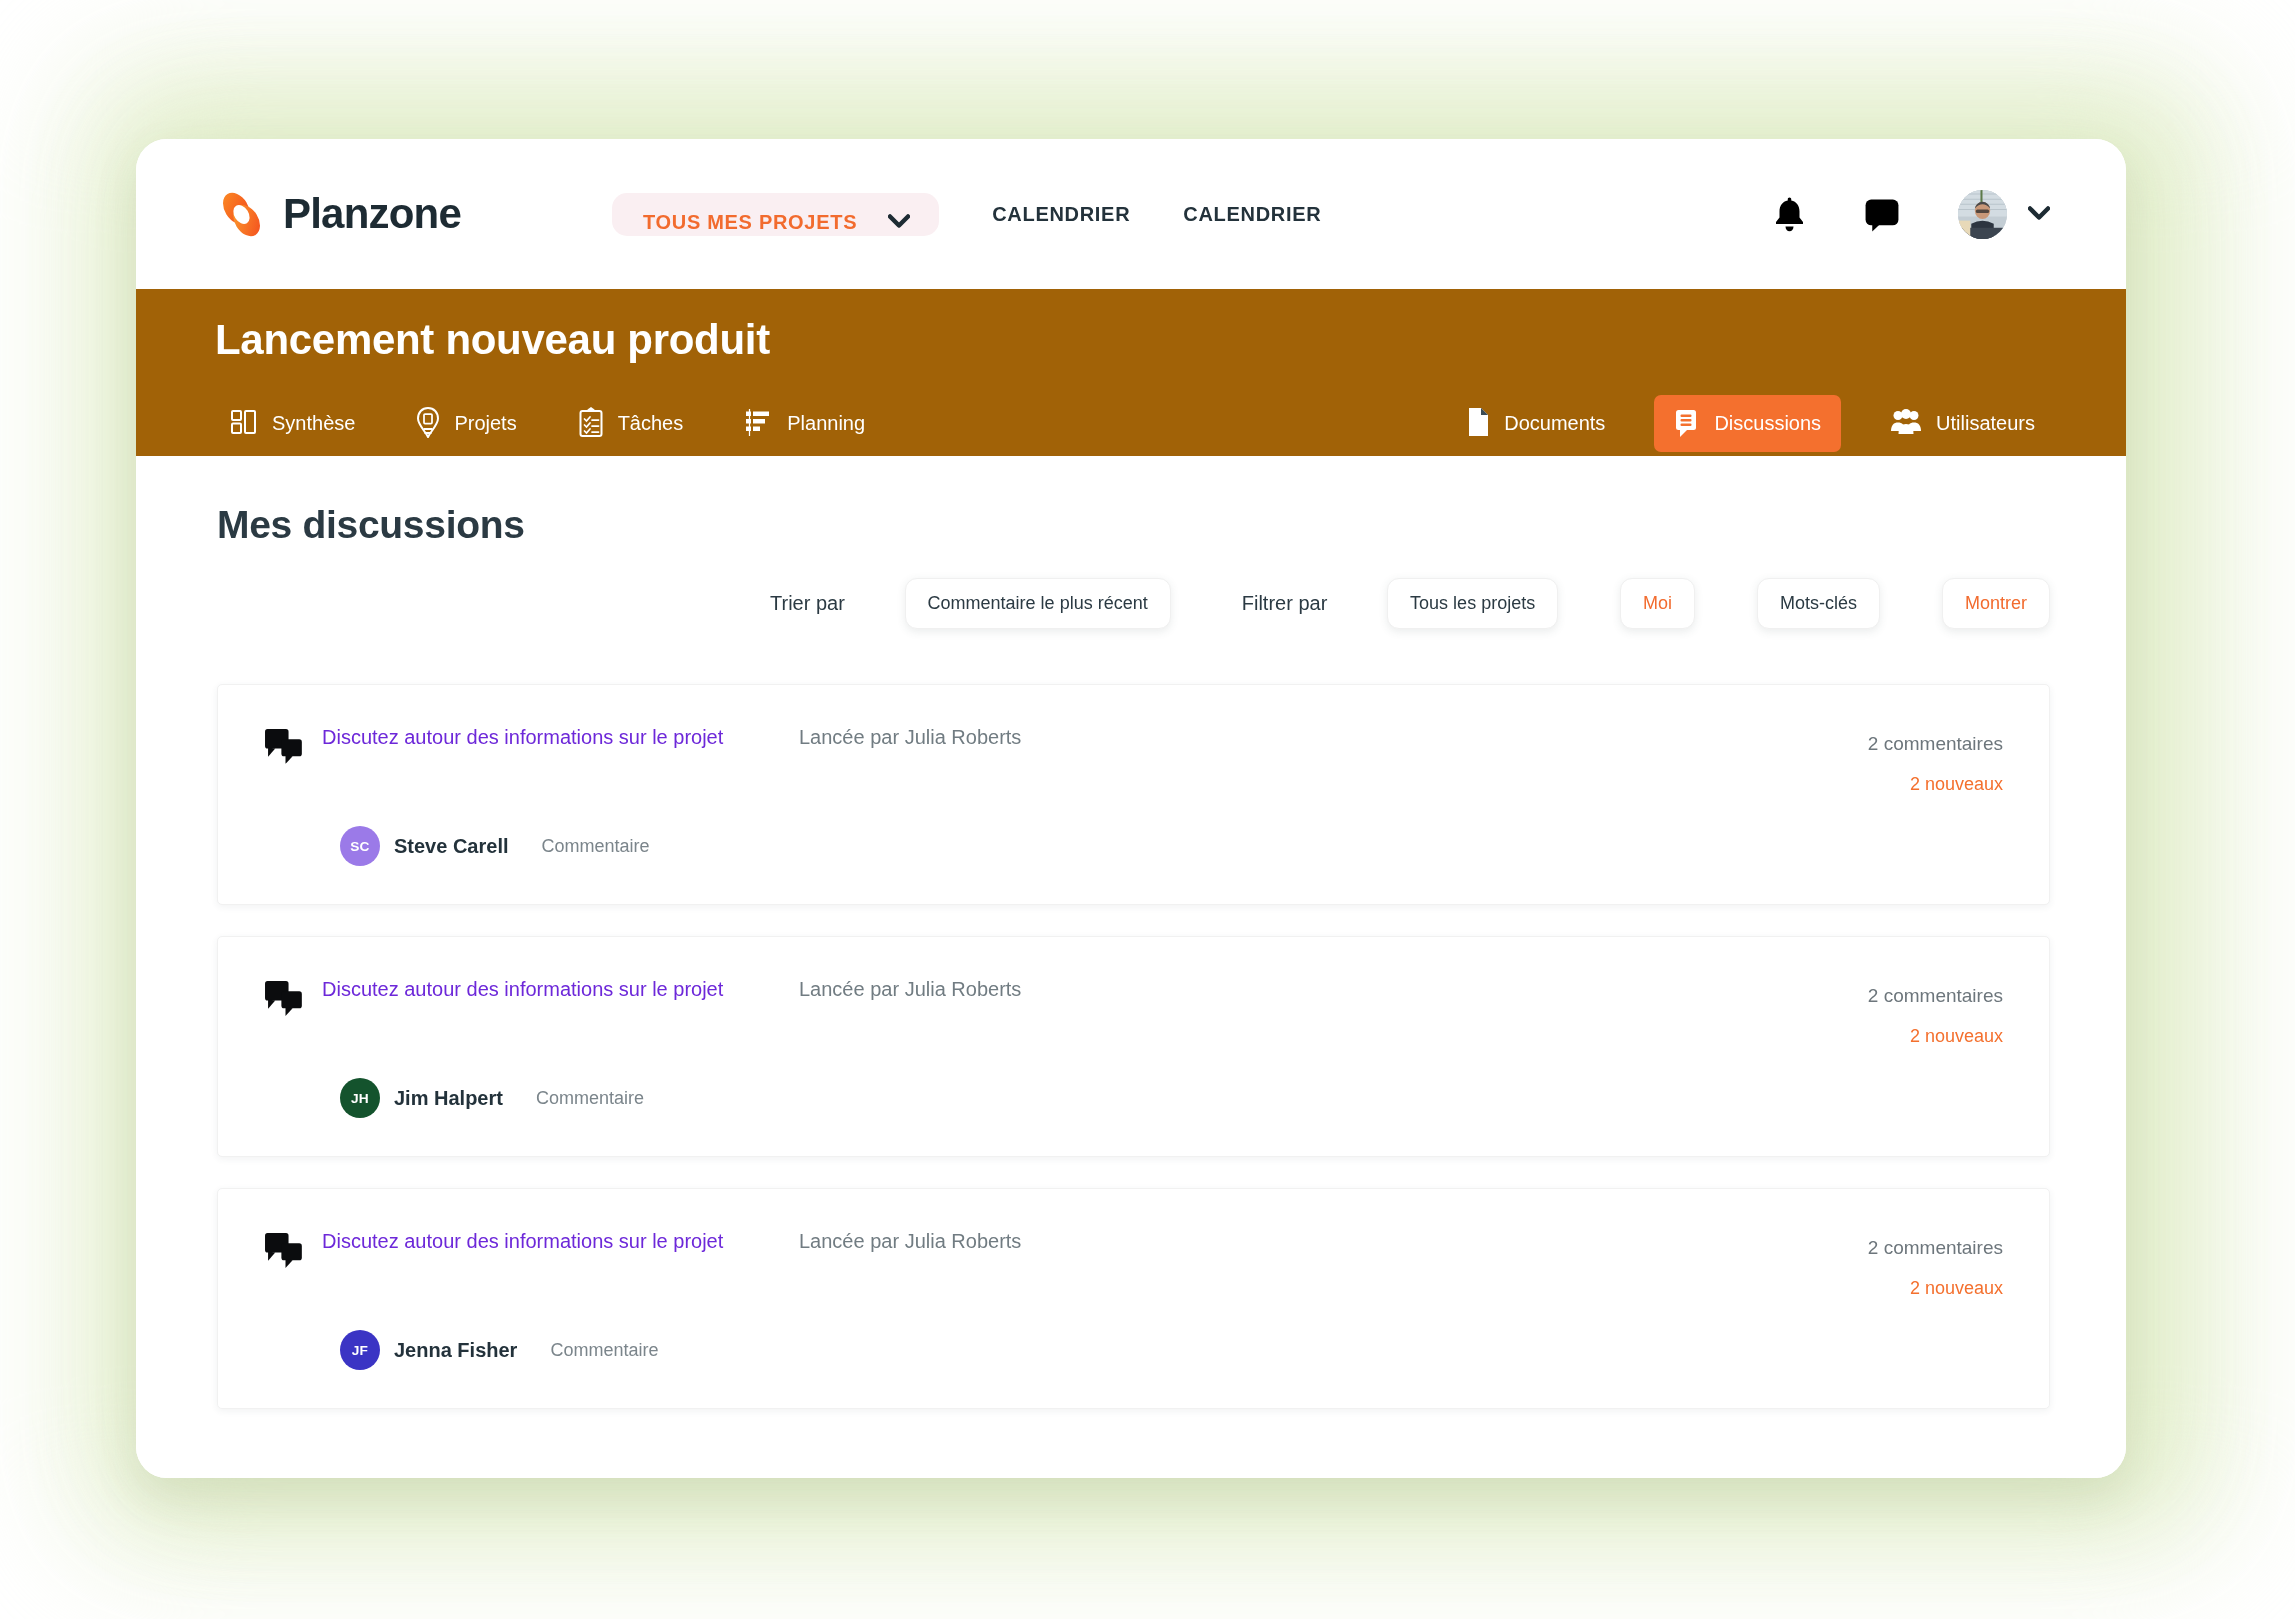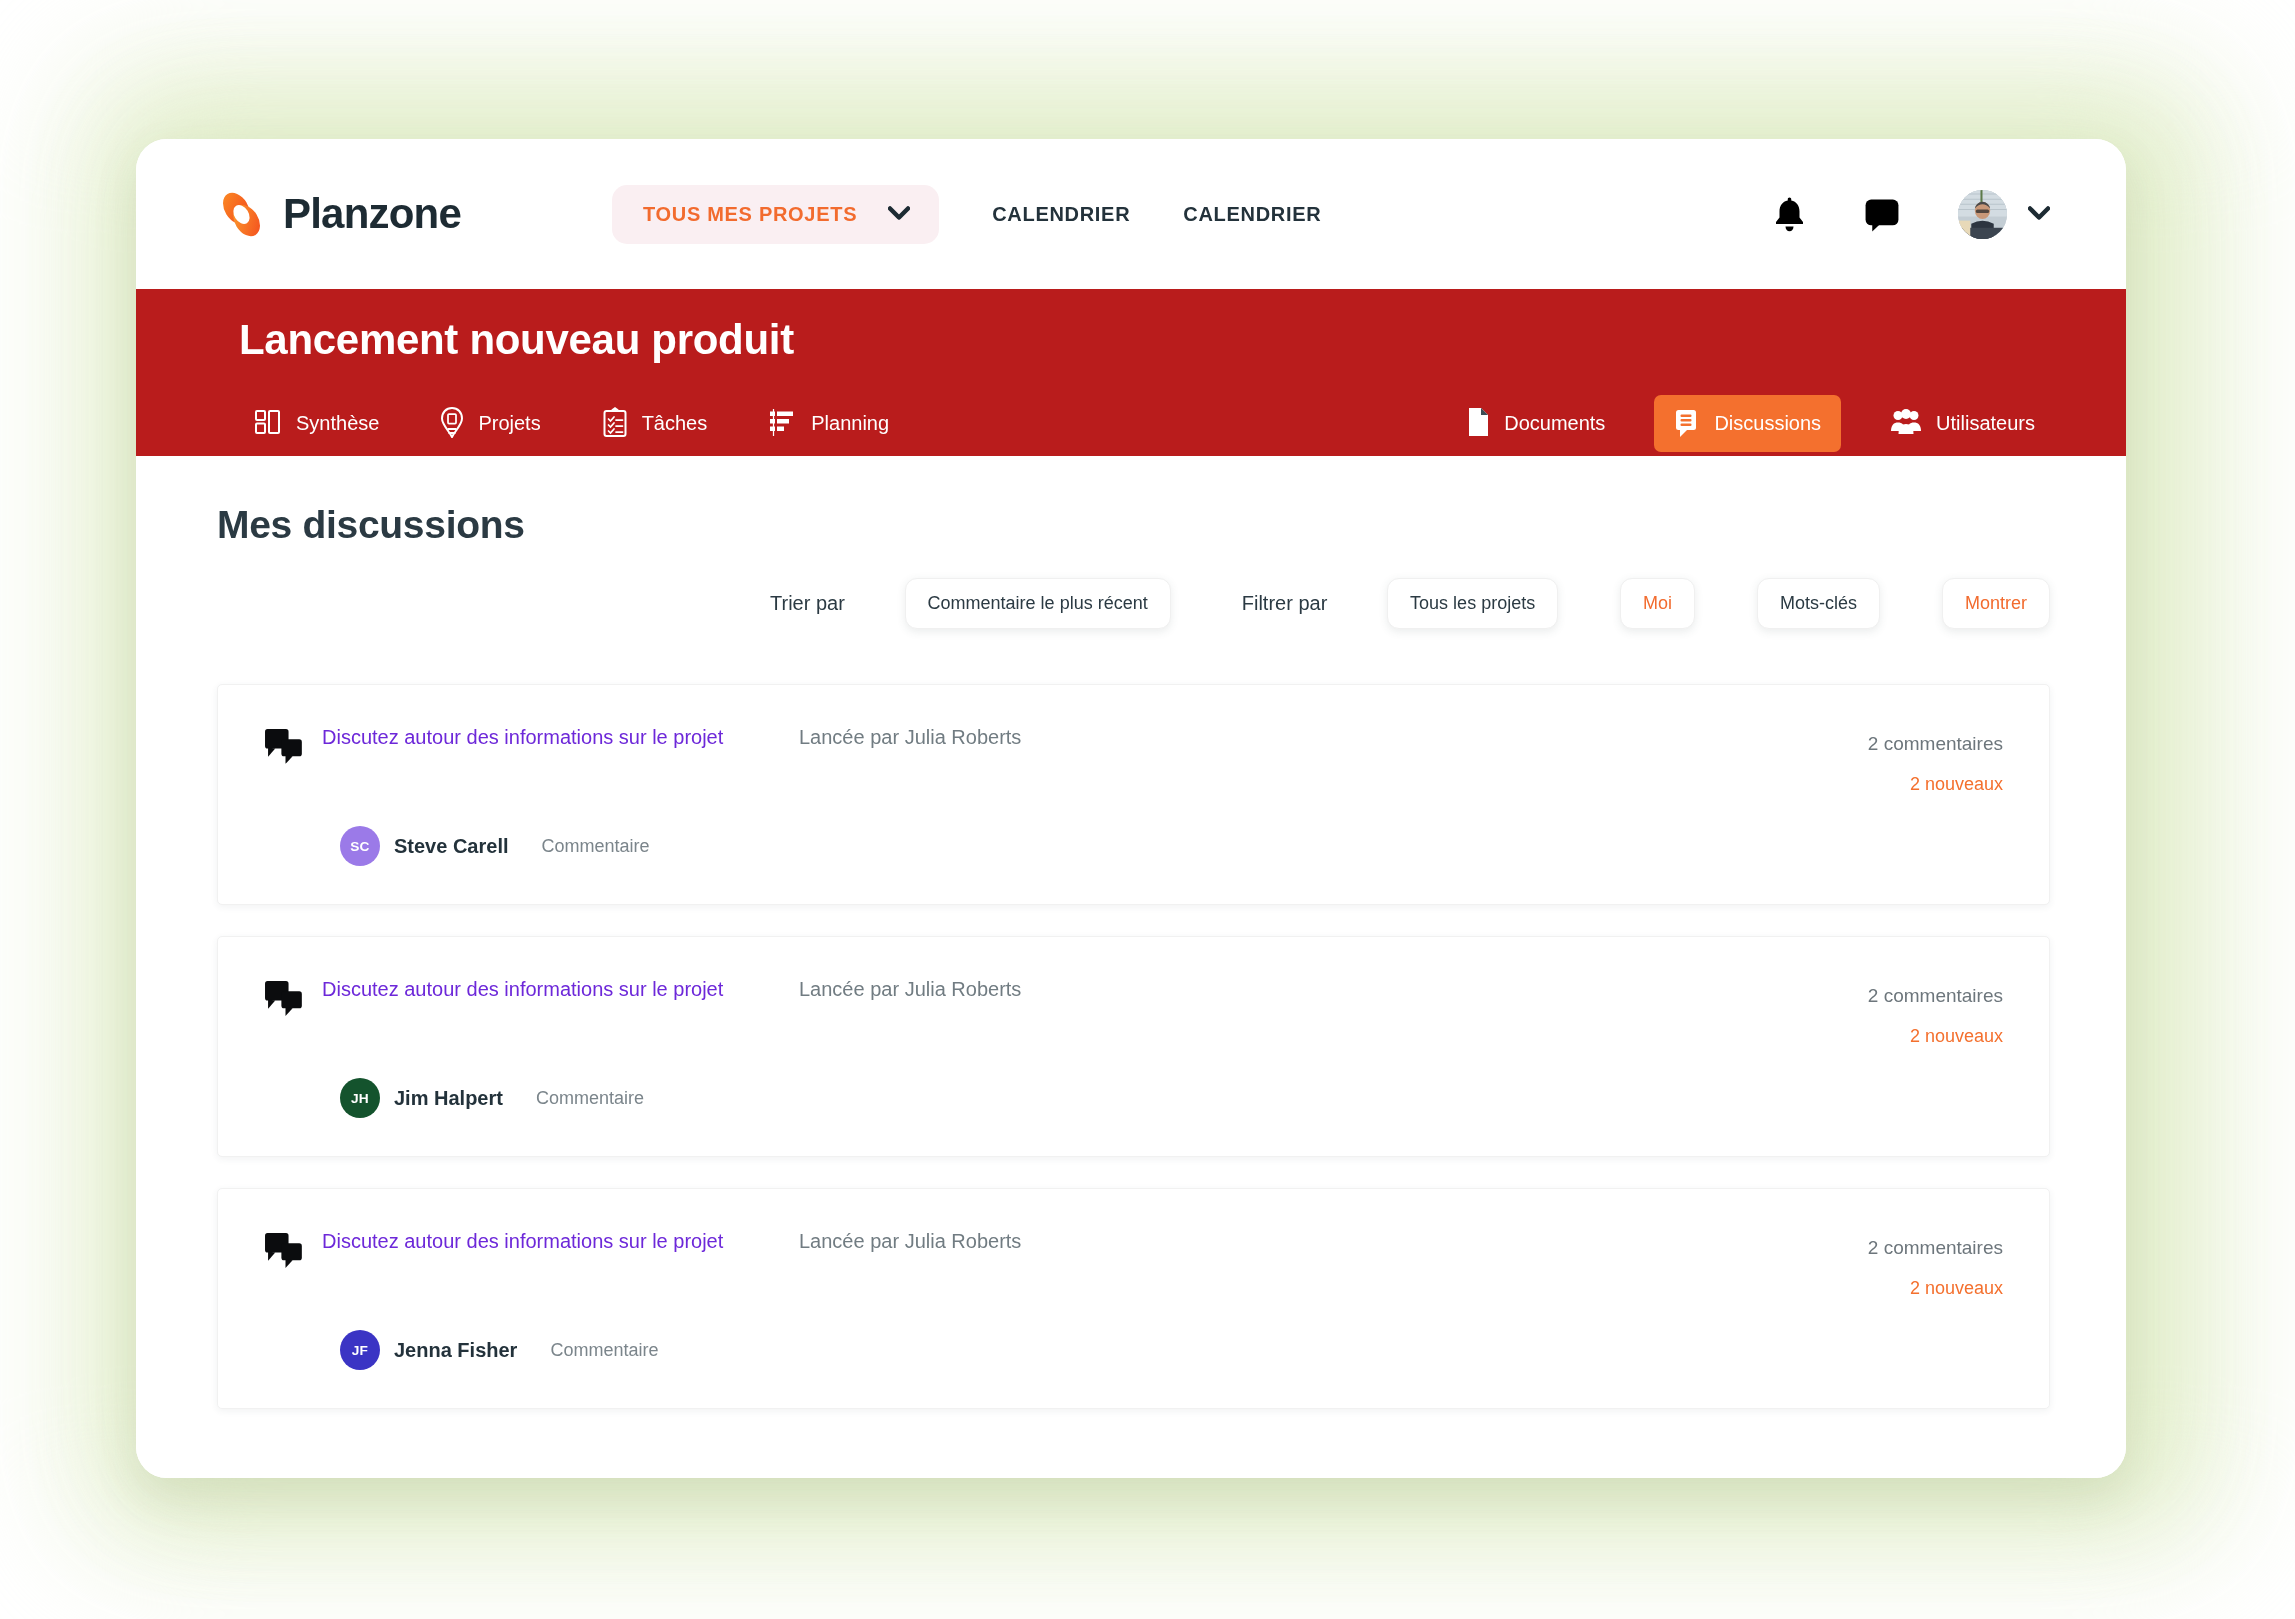--- a/index.html
+++ b/index.html
@@ -66,21 +66,21 @@
     letter-spacing: -0.8px;
   }
 
   .topnav { display: flex; align-items: center; margin-left: 151px; gap: 0; }
   .projects-pill {
     display: flex;
     align-items: center;
     gap: 31px;
     background: #faeff2;
     border-radius: 15px;
-    padding: 18px 29px 18px 31px;
+    padding: 18px 29px 2px 31px;
     cursor: pointer;
   }
   .projects-pill-label {
     font-size: 20px;
     font-weight: 700;
     color: #f26b2e;
     letter-spacing: 0.7px;
   }
   .topnav-link {
     font-size: 20px;
@@ -102,22 +102,22 @@
   .avatar-photo {
     width: 49px; height: 49px;
     border-radius: 50%;
     overflow: hidden;
     position: relative;
     background: #c9cfd4;
   }
 
   
   .project-header {
-    background: #b91c1c;
-    padding: 0 76px 0 103px;
+    background: #a16207;
+    padding: 0 76px 0 79px;
   }
   .project-header-top {
     height: 101px;
     display: flex;
     align-items: center;
   }
   .project-title {
     font-size: 42px;
     font-weight: 700;
     color: #ffffff;

